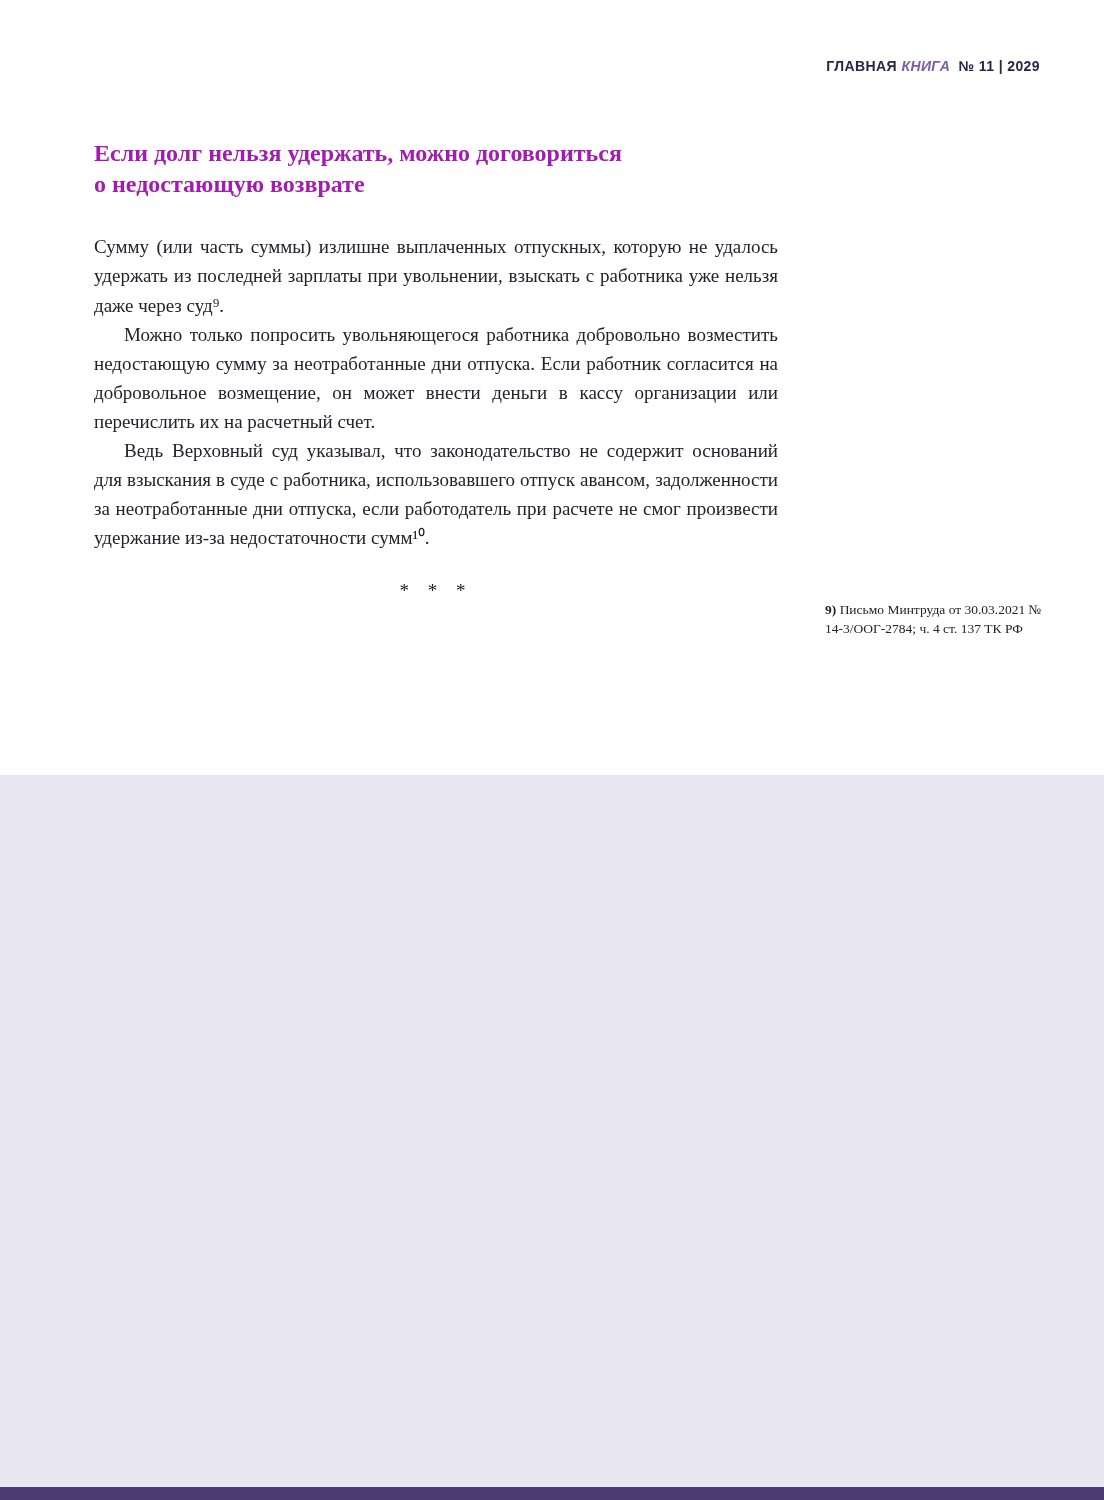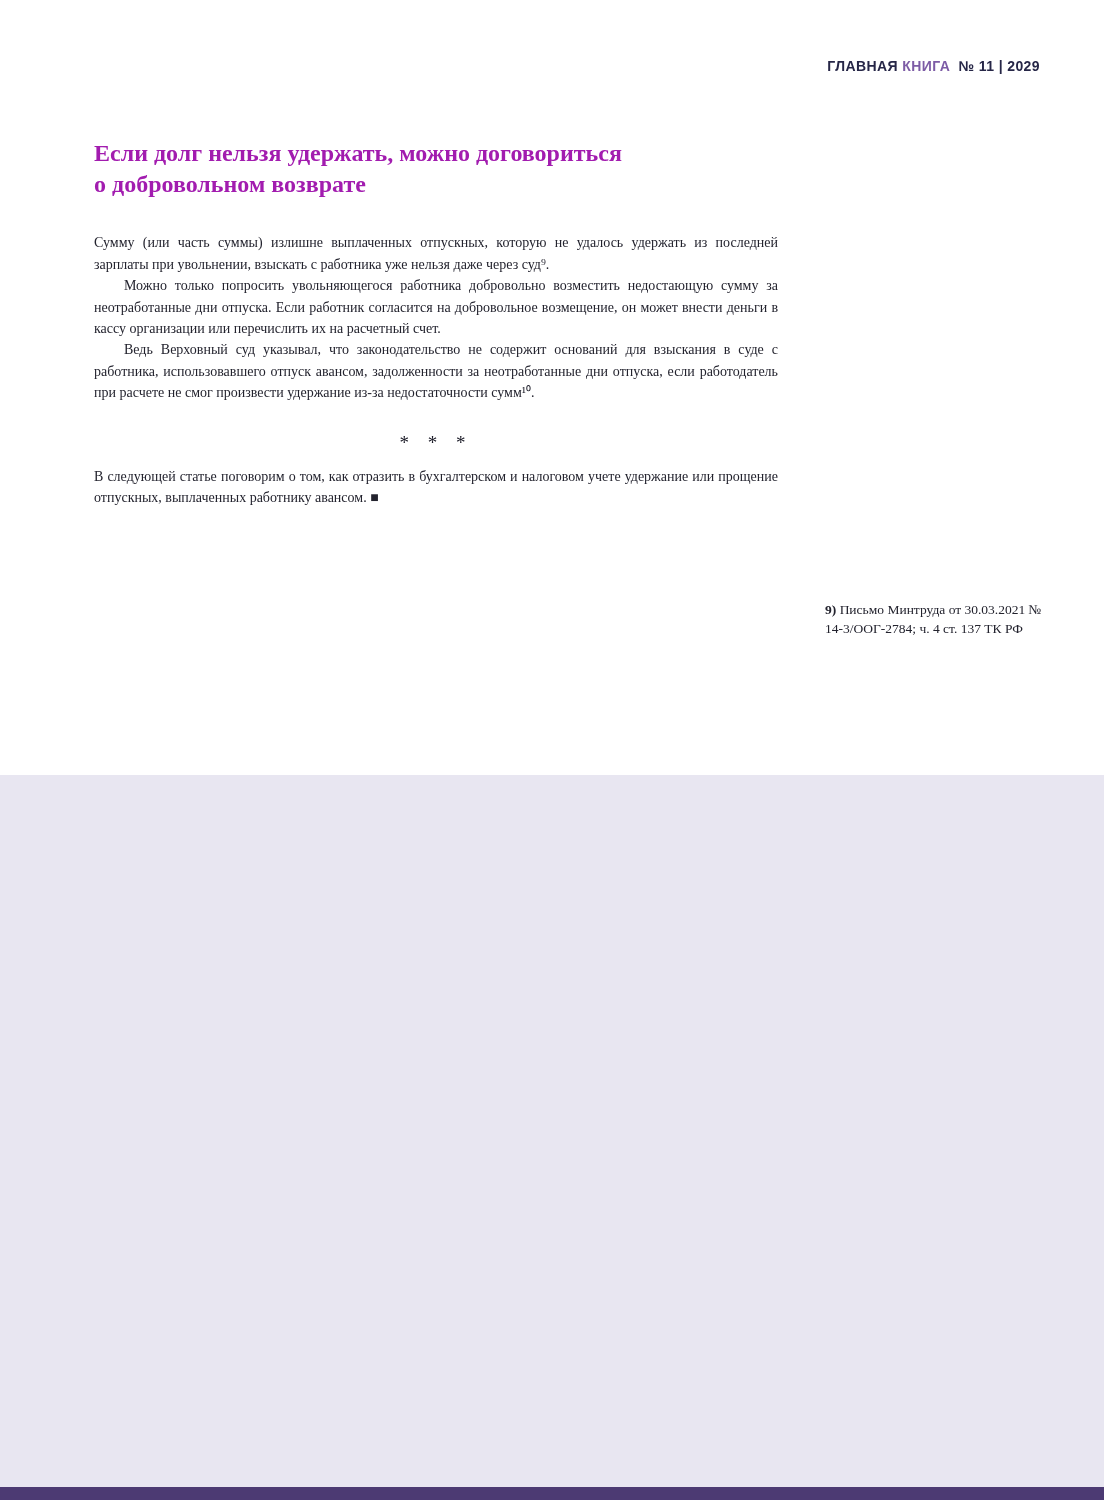--- a/index.html
+++ b/index.html
@@ -20,39 +20,39 @@
     position: absolute;
     top: 58px;
     right: 64px;
     font-family: "Liberation Sans", sans-serif;
     font-size: 14px;
     font-weight: bold;
     letter-spacing: 0.4px;
     color: #262647;
     white-space: nowrap;
   }
-  .masthead .brand-2 { color: #7d5ca6; }
+  .masthead .brand-2 { color: #7d5ca6; font-style: italic; }
   .masthead .issue { margin-left: 4px; }
 
   
   .article {
     position: absolute;
     left: 94px;
     top: 138px;
     width: 684px;
   }
   .article h1 {
     font-size: 24px;
     line-height: 1.3;
     font-weight: bold;
     color: #a21caf;
     margin-bottom: 32px;
   }
   .article p {
-    font-size: 14px;
+    font-size: 19px;
     line-height: 1.53;
     text-align: justify;
   }
   .article p.indent { text-indent: 30px; }
   .article .separator {
     text-align: center;
     font-size: 19px;
     letter-spacing: 7px;
     margin: 28px 0 12px 0;
     color: #1b1b27;
@@ -96,27 +96,26 @@
 
   <header class="masthead">
     <span class="brand-1">ГЛАВНАЯ</span>
     <span class="brand-2">КНИГА</span>
     <span class="issue">№ 11 | 2029</span>
   </header>
 
   <article class="article">
     <h1>
       <span>Если долг нельзя удержать, можно договориться</span><br>
-      <span>о добровольном возврате</span>
+      <span>о недостающую возврате</span>
     </h1>
     <p>Сумму (или часть суммы) излишне выплаченных отпускных, которую не удалось удержать из последней зарплаты при увольнении, взыскать с работника уже нельзя даже через суд⁹.</p>
     <p class="indent">Можно только попросить увольняющегося работника добровольно возместить недостающую сумму за неотработанные дни отпуска. Если работник согласится на добровольное возмещение, он может внести деньги в кассу организации или перечислить их на расчетный счет.</p>
     <p class="indent">Ведь Верховный суд указывал, что законодательство не содержит оснований для взыскания в суде с работника, использовавшего отпуск авансом, задолженности за неотработанные дни отпуска, если работодатель при расчете не смог произвести удержание из-за недостаточности сумм¹⁰.</p>
     <div class="separator">* * *</div>
-    <p>В следующей статье поговорим о том, как отразить в бухгалтерском и налоговом учете удержание или прощение отпускных, выплаченных работнику авансом. ■</p>
   </article>
 
   <aside class="sidenotes">
     <p class="note"><b>9)</b> <span>Письмо Минтруда от 30.03.2021 № 14-3/ООГ-2784; ч. 4 ст. 137 ТК РФ</span></p>
   </aside>
 
   <section class="note-panel">
 
     <div class="bottom-bar"></div>
   </section>

